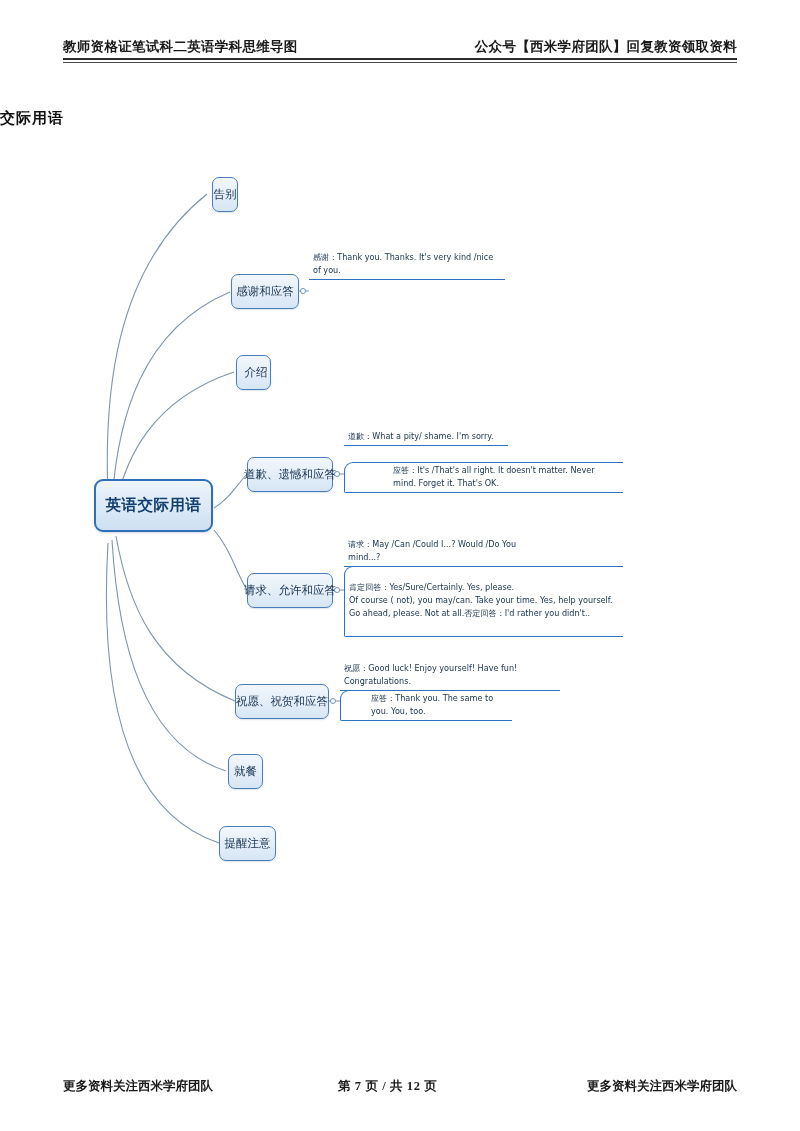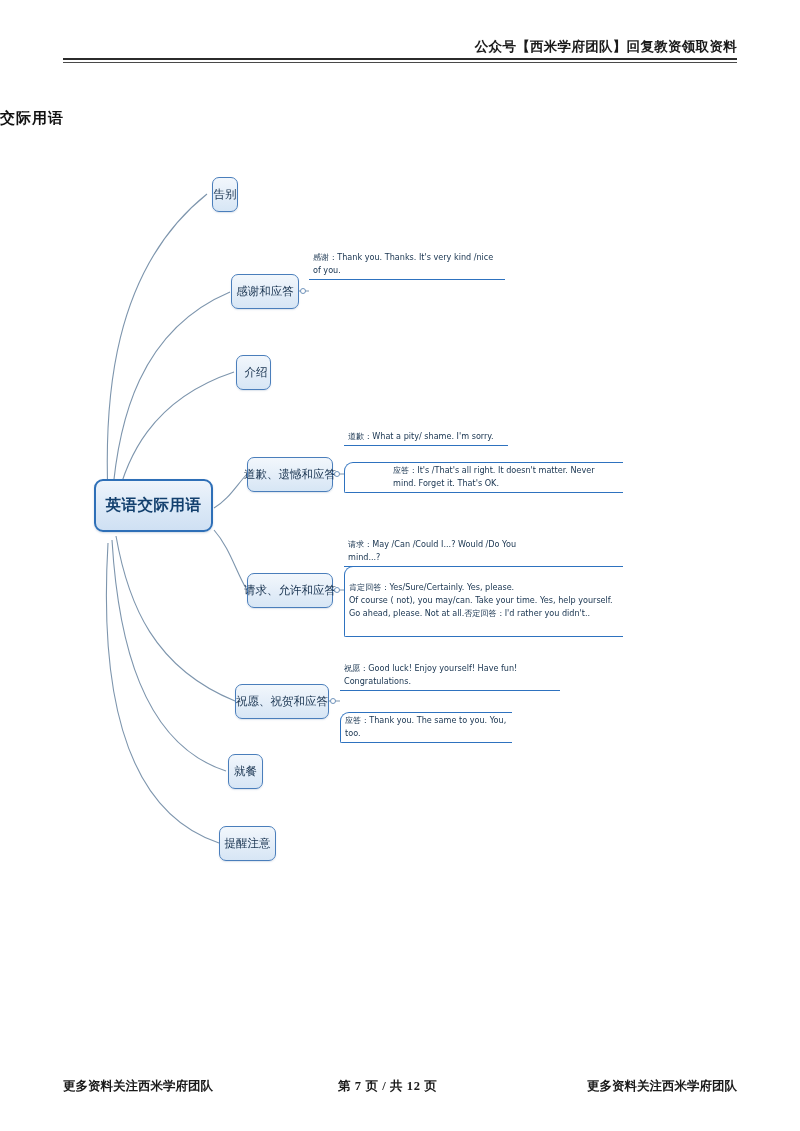--- a/index.html
+++ b/index.html
@@ -140,20 +140,21 @@
     color: #1a1a1a;
   }
   #footer .ft-left  { position: absolute; left: 0;  top: 0; white-space: nowrap; }
   #footer .ft-center{ position: absolute; left: 275px; top: 0; white-space: nowrap; letter-spacing: .6px; }
   #footer .ft-right { position: absolute; right: 0; top: 0; white-space: nowrap; }
 </style>
 </head>
 <body>
 
 <div id="header">
+  <div class="hd-left">教师资格证笔试科二英语学科思维导图</div>
   <div class="hd-right">公众号【西米学府团队】回复教资领取资料</div>
   <div class="hd-rule-top"></div>
   <div class="hd-rule-bot"></div>
 </div>
 
 <div id="page-title">交际用语</div>
 
 <div id="mindmap">
 
   <svg id="connectors" viewBox="0 0 800 1131" width="800" height="1131">
@@ -224,21 +225,21 @@
   </div>
 
   <div class="node branch-node" style="left:235px; top:684px; width:94px; height:35px;">
     <span>祝愿、祝贺和应答</span>
   </div>
   <div class="dot" style="left:330px; top:698px;"></div>
 
   <div class="leaf leaf-underline" style="left:340px; top:661px; width:220px;">
     <span class="leaf-text">祝愿：Good luck! Enjoy yourself! Have fun! Congratulations.</span>
   </div>
-  <div class="leaf leaf-bubble" style="left:340px; top:712px; width:172px;">
+  <div class="leaf leaf-bubble" style="left:340px; top:690px; width:172px;padding-left:26px;">
     <span class="leaf-text">应答：Thank you. The same to you. You, too.</span>
   </div>
 
   <div class="node branch-node" style="left:228px; top:754px; width:35px; height:35px;">
     <span>就餐</span>
   </div>
 
   <div class="node branch-node" style="left:219px; top:826px; width:57px; height:35px;">
     <span>提醒注意</span>
   </div>

